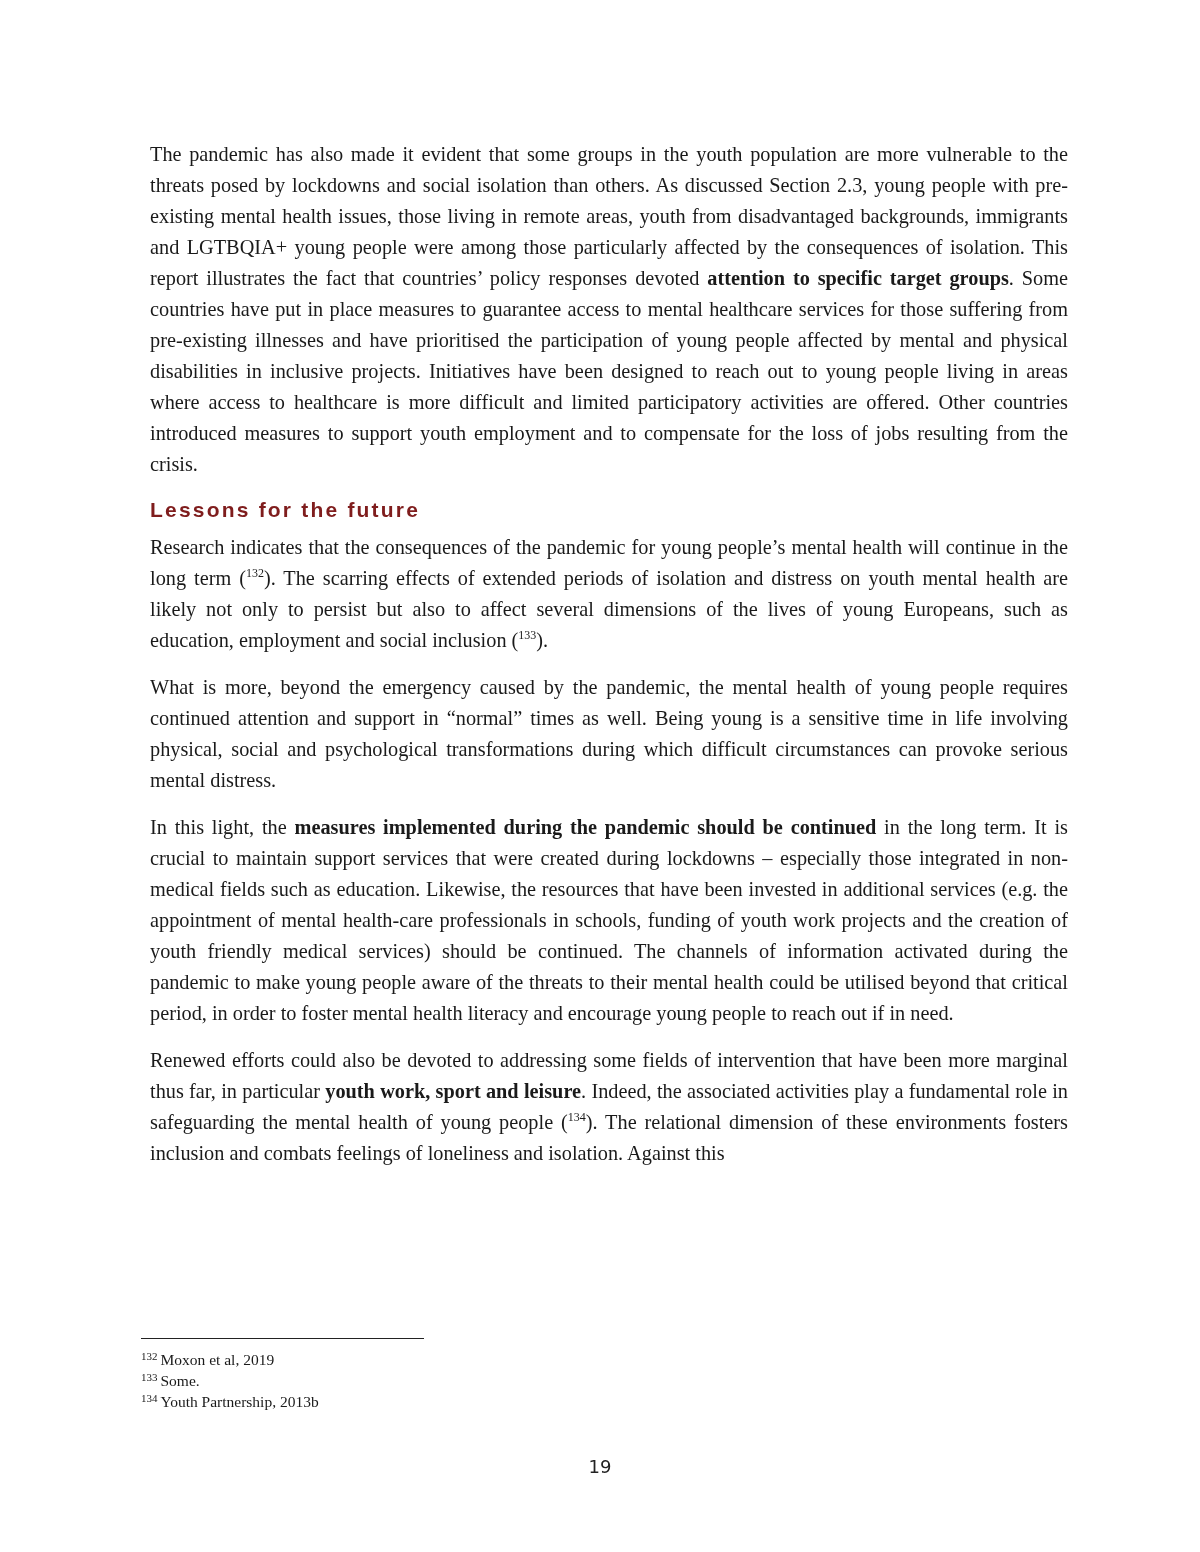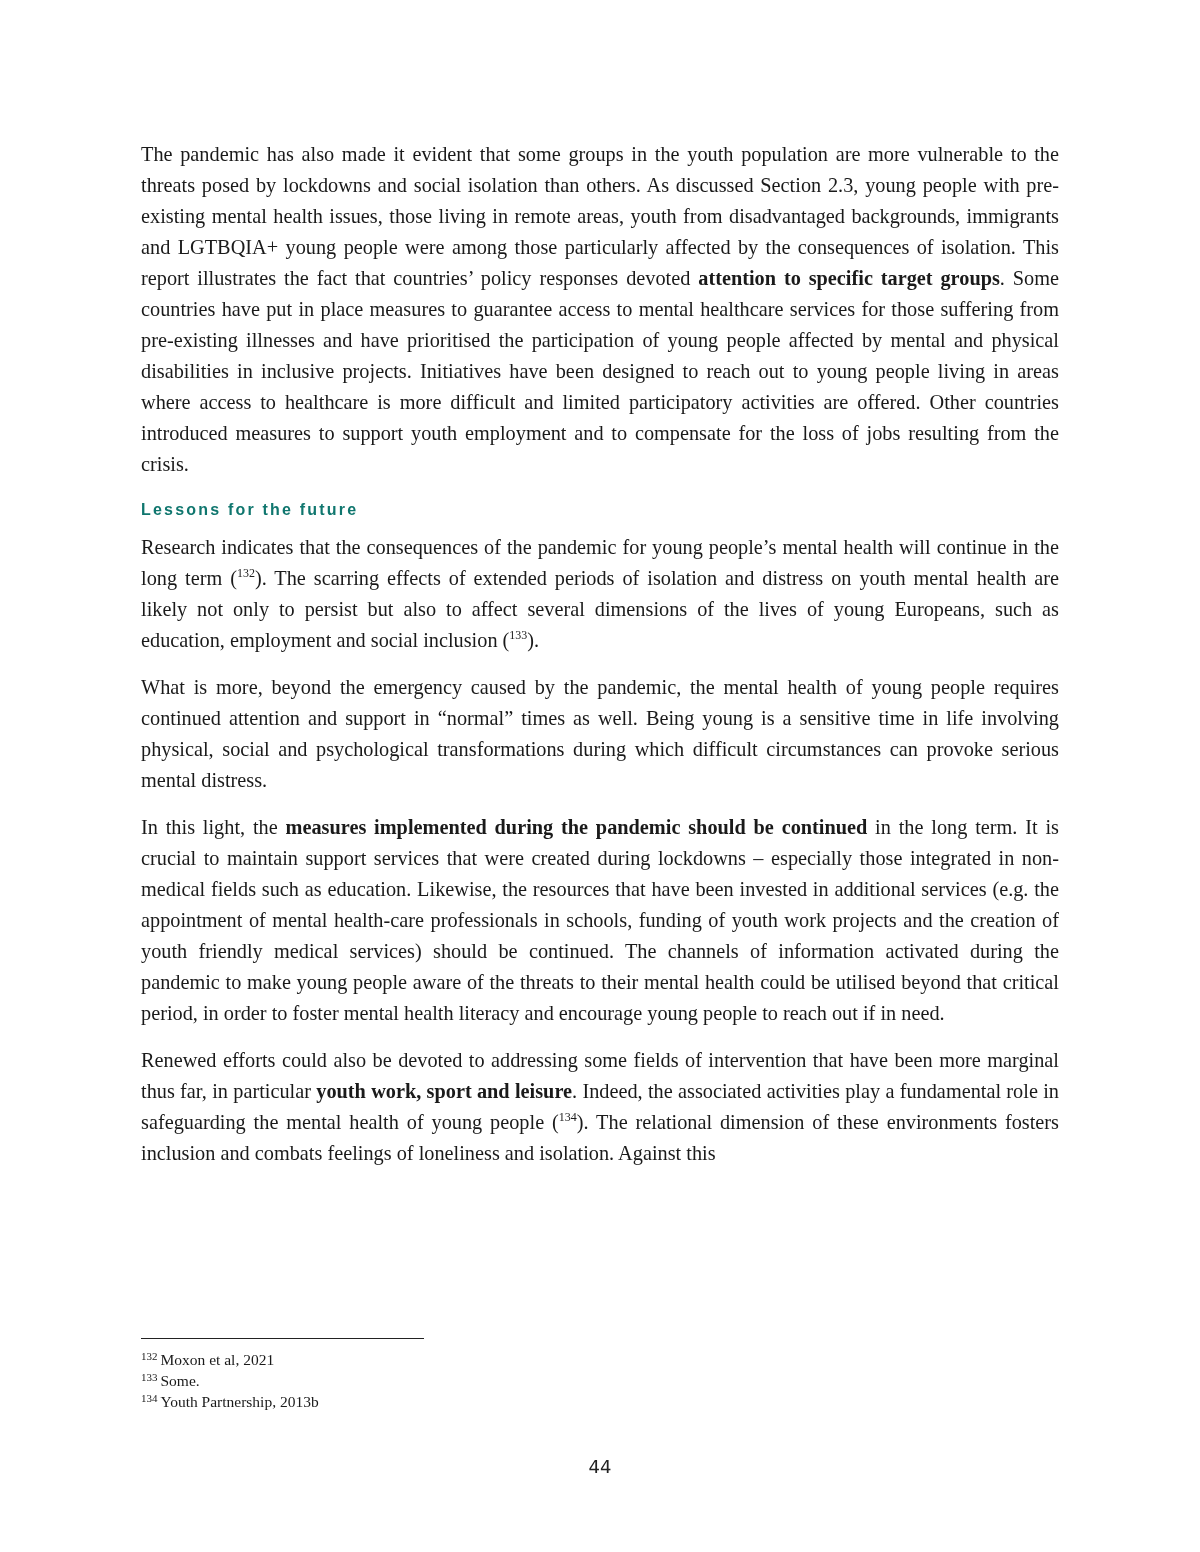--- a/index.html
+++ b/index.html
@@ -1,22 +1,22 @@
 <!DOCTYPE html>
 <html><head>
 <meta charset="utf-8">
 <style>
   html, body { margin: 0; padding: 0; background: #ffffff; }
   body { width: 1200px; height: 1552px; position: relative; overflow: hidden; }
-  .page { position: absolute; left: 141px; top: 139px; width: 918px;
+  .page { position: absolute; left: 150px; top: 139px; width: 918px;
           font-family: "Liberation Serif", serif; font-size: 20.3px; line-height: 31px; color: #1a1a1a; }
   p { margin: 0 0 16px 0; text-align: justify; text-align-last: left; }
   .bold { font-weight: bold; }
-  .heading { font-family: "Liberation Sans", sans-serif; font-weight: bold; color: #0f766e;
-             font-size: 16px; letter-spacing: 2.2px; margin: 18px 0 10px 0; line-height: 24px; }
+  .heading { font-family: "Liberation Sans", sans-serif; font-weight: bold; color: #7f1d1d;
+             font-size: 21px; letter-spacing: 2.2px; margin: 18px 0 10px 0; line-height: 24px; }
   sup { font-size: 12px; line-height: 0; vertical-align: 8px; }
   .fn-rule { position: absolute; left: 141px; top: 1338px; width: 283px; height: 0; border-top: 1.5px solid #222; }
   .footnotes { position: absolute; left: 141px; top: 1349px; font-family: "Liberation Serif", serif;
                font-size: 15.5px; line-height: 21px; color: #1a1a1a; }
   .footnotes sup { font-size: 11px; vertical-align: 5px; margin-right: 3px; }
   .page-number { position: absolute; left: 0; width: 1200px; top: 1456px; text-align: center;
                  font-family: "DejaVu Sans", sans-serif; font-size: 18px; color: #222; }
 </style>
 </head>
 <body>
@@ -32,18 +32,18 @@
   <p>What is more, beyond the emergency caused by the pandemic, the mental health of young people requires continued attention and support in “normal” times as well. Being young is a sensitive time in life involving physical, social and psychological transformations during which difficult circumstances can provoke serious mental distress.</p>
 
   <p><span>In this light, the </span><span class="bold">measures implemented during the pandemic should be continued</span><span> in the long term. It is crucial to maintain support services that were created during lockdowns – especially those integrated in non-medical fields such as education. Likewise, the resources that have been invested in additional services (e.g. the appointment of mental health-care professionals in schools, funding of youth work projects and the creation of youth friendly medical services) should be continued. The channels of information activated during the pandemic to make young people aware of the threats to their mental health could be utilised beyond that critical period, in order to foster mental health literacy and encourage young people to reach out if in need.</span></p>
 
   <p><span>Renewed efforts could also be devoted to addressing some fields of intervention that have been more marginal thus far, in particular </span><span class="bold">youth work, sport and leisure</span><span>. Indeed, the associated activities play a fundamental role in safeguarding the mental health of young people (</span><sup>134</sup><span>). The relational dimension of these environments fosters inclusion and combats feelings of loneliness and isolation. Against this</span></p>
 </div>
 
 <div class="fn-rule"></div>
 
 <div class="footnotes">
-  <div><sup>132</sup><span>Moxon et al, 2021</span></div>
+  <div><sup>132</sup><span>Moxon et al, 2019</span></div>
   <div><sup>133</sup><span>Some.</span></div>
   <div><sup>134</sup><span>Youth Partnership, 2013b</span></div>
 </div>
 
-<div class="page-number">44</div>
+<div class="page-number">19</div>
 
 </body></html>

